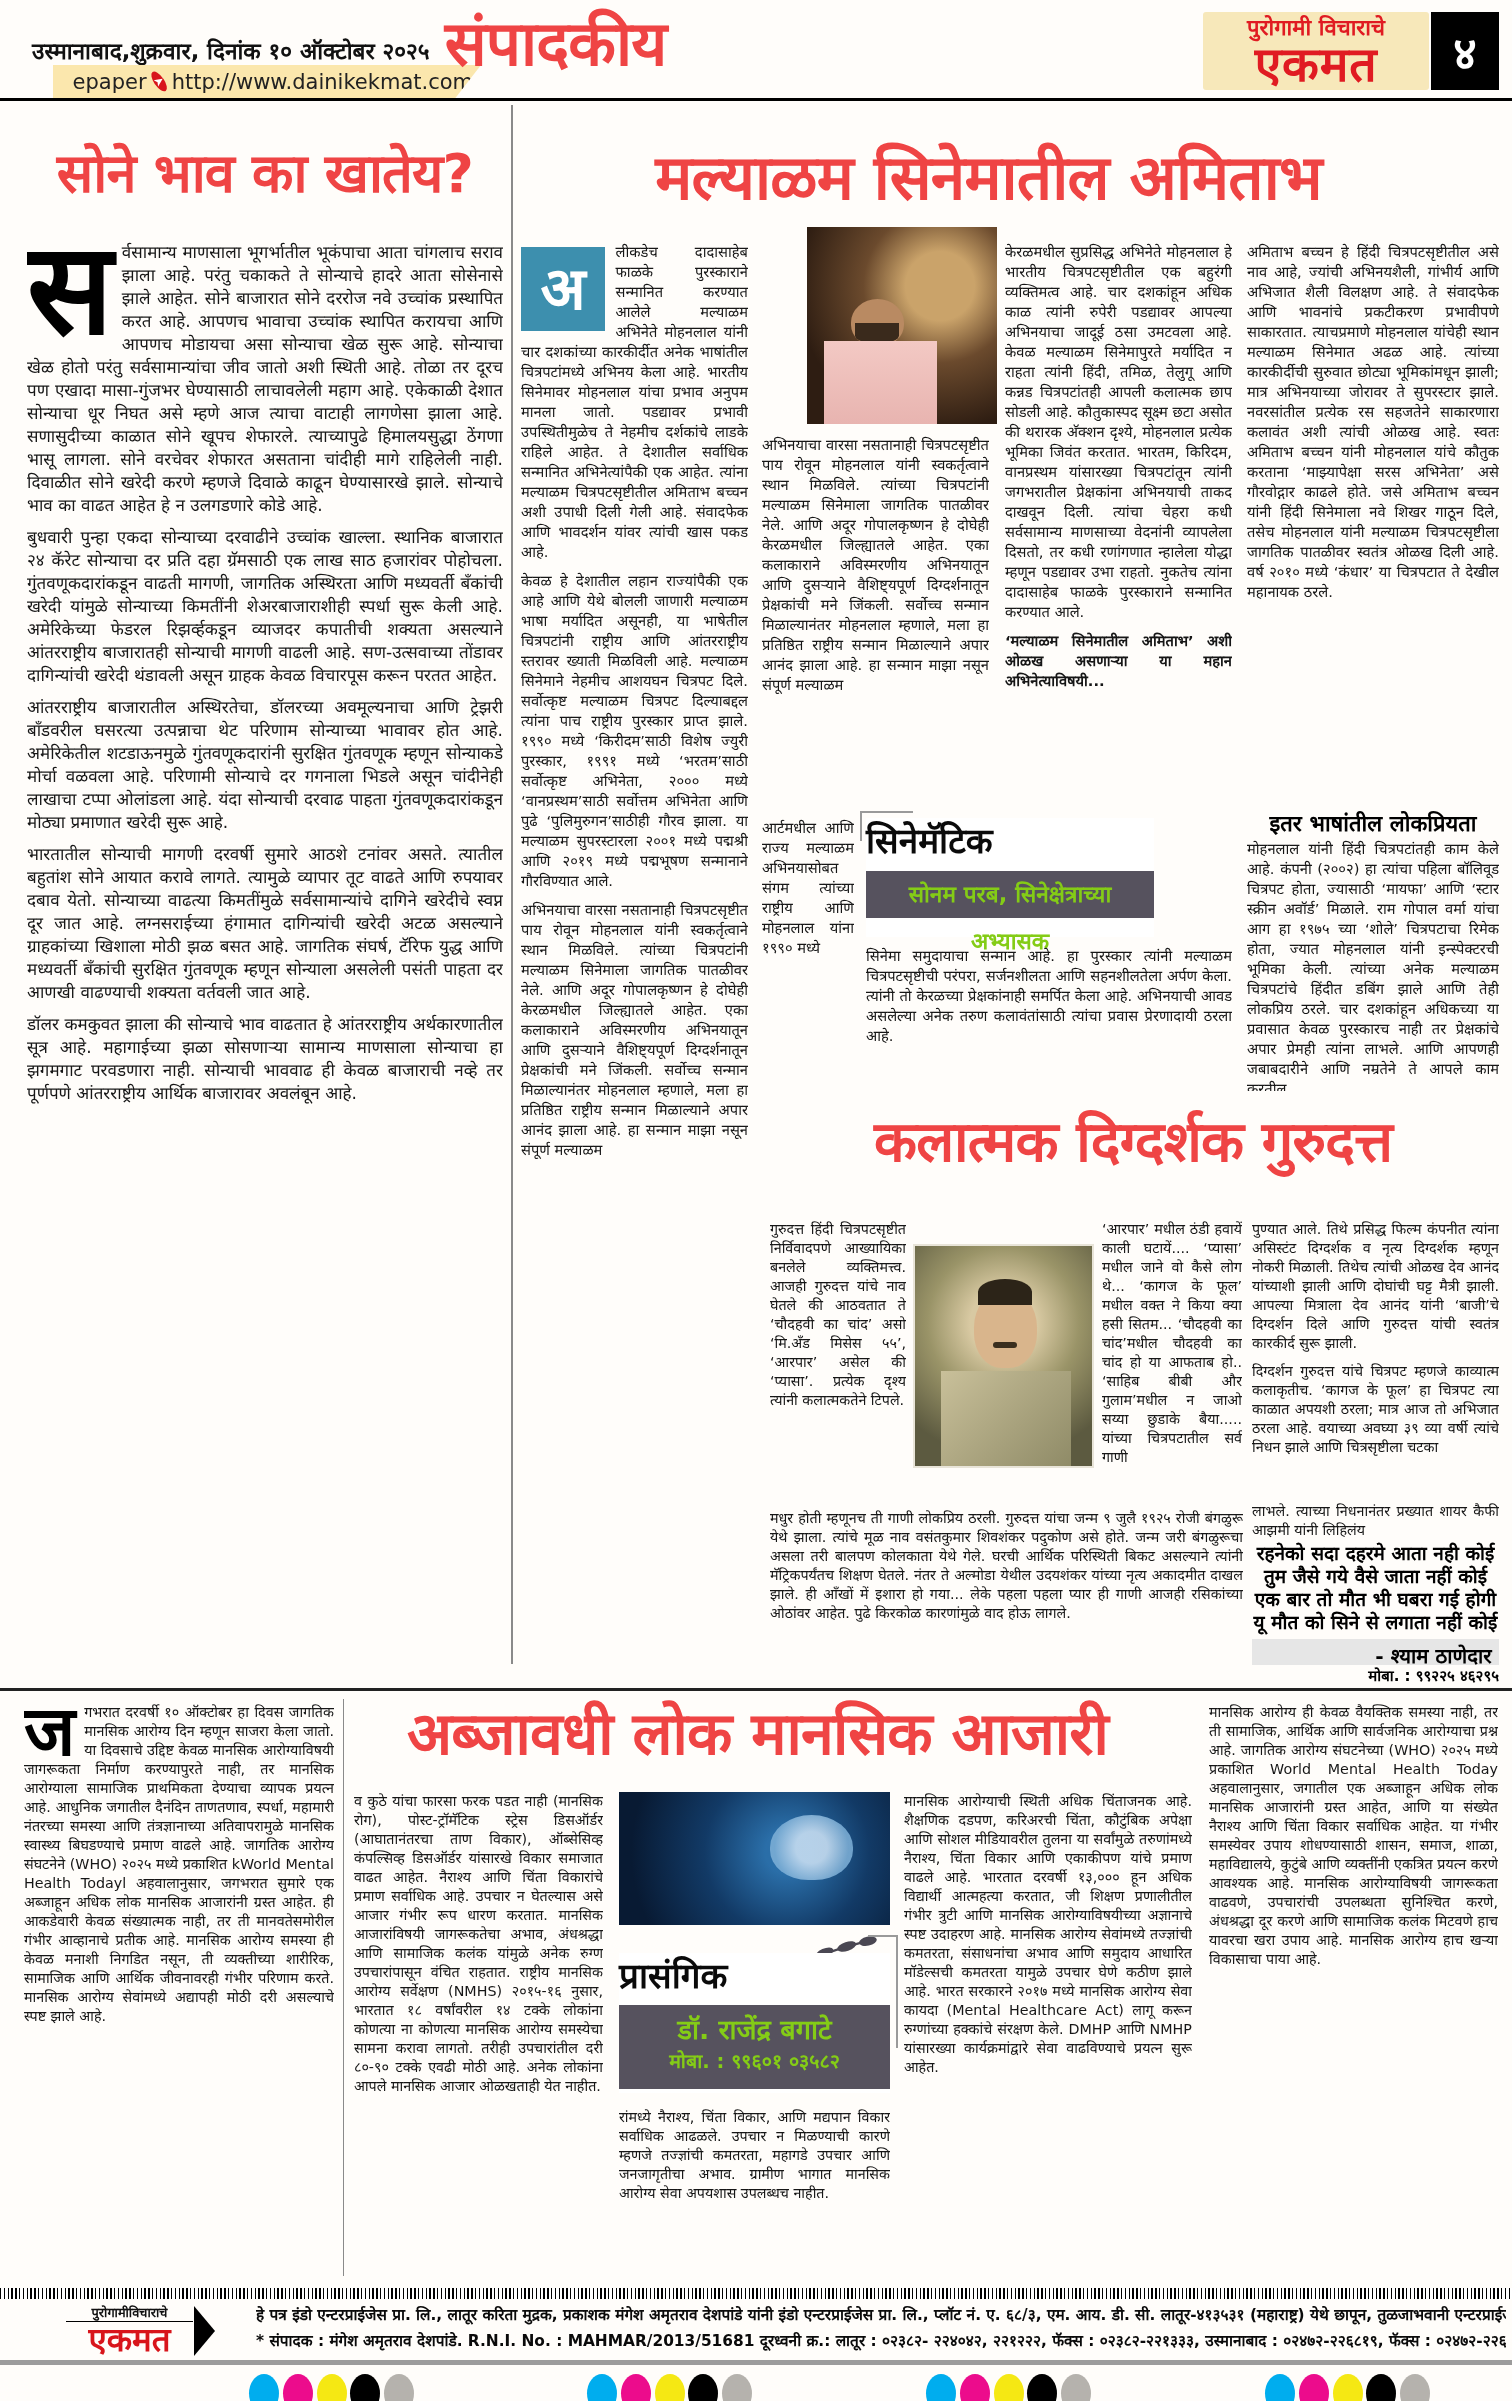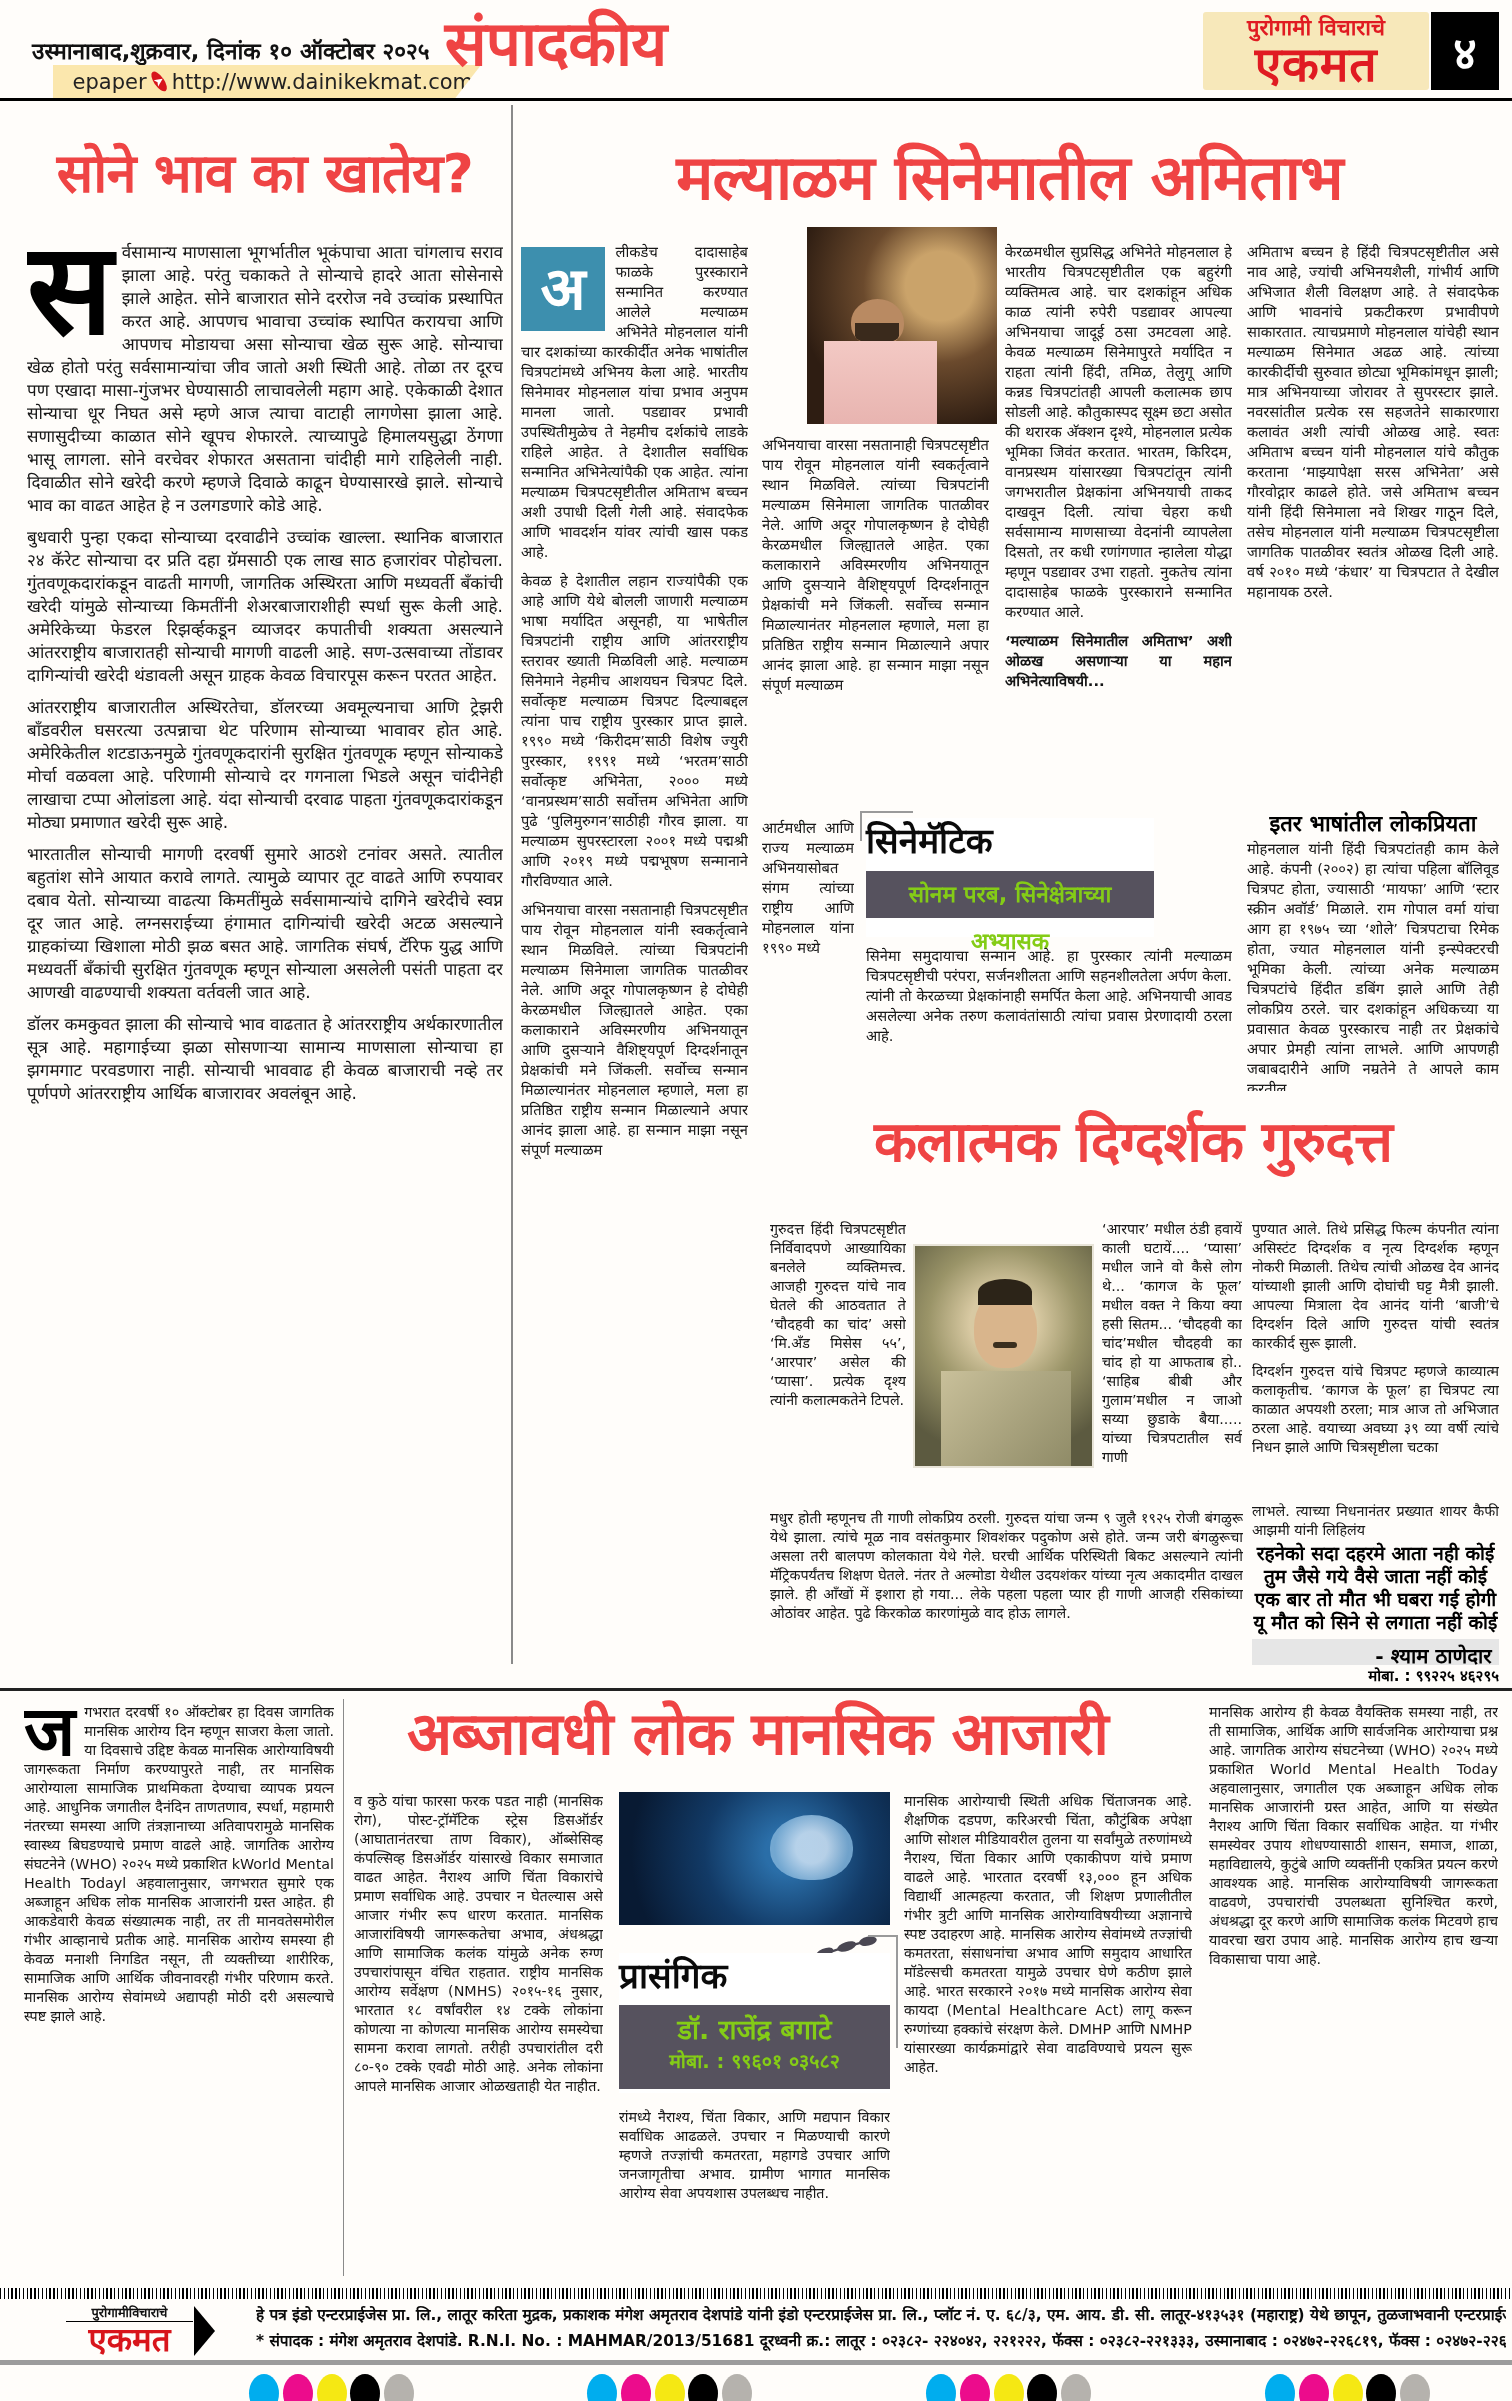--- a/index.html
+++ b/index.html
@@ -67,21 +67,21 @@
   <div class="abs bodytext ed-body" style="left:27px;top:241px;width:476px;height:1361px">
     <span class="dropcap-plain" style="font-size:127px;line-height:96px">स</span>
     <p>र्वसामान्य माणसाला भूगर्भातील भूकंपाचा आता चांगलाच सराव झाला आहे. परंतु चकाकते ते सोन्याचे हादरे आता सोसेनासे झाले आहेत. सोने बाजारात सोने दररोज नवे उच्चांक प्रस्थापित करत आहे. आपणच भावाचा उच्चांक स्थापित करायचा आणि आपणच मोडायचा असा सोन्याचा खेळ सुरू आहे. सोन्याचा खेळ होतो परंतु सर्वसामान्यांचा जीव जातो अशी स्थिती आहे. तोळा तर दूरच पण एखादा मासा-गुंजभर घेण्यासाठी लाचावलेली महाग आहे. एकेकाळी देशात सोन्याचा धूर निघत असे म्हणे आज त्याचा वाटाही लागणेसा झाला आहे. सणासुदीच्या काळात सोने खूपच शेफारले. त्याच्यापुढे हिमालयसुद्धा ठेंगणा भासू लागला. सोने वरचेवर शेफारत असताना चांदीही मागे राहिलेली नाही. दिवाळीत सोने खरेदी करणे म्हणजे दिवाळे काढून घेण्यासारखे झाले. सोन्याचे भाव का वाढत आहेत हे न उलगडणारे कोडे आहे.</p>
     <p>बुधवारी पुन्हा एकदा सोन्याच्या दरवाढीने उच्चांक खाल्ला. स्थानिक बाजारात २४ कॅरेट सोन्याचा दर प्रति दहा ग्रॅमसाठी एक लाख साठ हजारांवर पोहोचला. गुंतवणूकदारांकडून वाढती मागणी, जागतिक अस्थिरता आणि मध्यवर्ती बँकांची खरेदी यांमुळे सोन्याच्या किमतींनी शेअरबाजाराशीही स्पर्धा सुरू केली आहे. अमेरिकेच्या फेडरल रिझर्व्हकडून व्याजदर कपातीची शक्यता असल्याने आंतरराष्ट्रीय बाजारातही सोन्याची मागणी वाढली आहे. सण-उत्सवाच्या तोंडावर दागिन्यांची खरेदी थंडावली असून ग्राहक केवळ विचारपूस करून परतत आहेत.</p>
     <p>आंतरराष्ट्रीय बाजारातील अस्थिरतेचा, डॉलरच्या अवमूल्यनाचा आणि ट्रेझरी बाँडवरील घसरत्या उत्पन्नाचा थेट परिणाम सोन्याच्या भावावर होत आहे. अमेरिकेतील शटडाऊनमुळे गुंतवणूकदारांनी सुरक्षित गुंतवणूक म्हणून सोन्याकडे मोर्चा वळवला आहे. परिणामी सोन्याचे दर गगनाला भिडले असून चांदीनेही लाखाचा टप्पा ओलांडला आहे. यंदा सोन्याची दरवाढ पाहता गुंतवणूकदारांकडून मोठ्या प्रमाणात खरेदी सुरू आहे.</p>
     <p>भारतातील सोन्याची मागणी दरवर्षी सुमारे आठशे टनांवर असते. त्यातील बहुतांश सोने आयात करावे लागते. त्यामुळे व्यापार तूट वाढते आणि रुपयावर दबाव येतो. सोन्याच्या वाढत्या किमतींमुळे सर्वसामान्यांचे दागिने खरेदीचे स्वप्न दूर जात आहे. लग्नसराईच्या हंगामात दागिन्यांची खरेदी अटळ असल्याने ग्राहकांच्या खिशाला मोठी झळ बसत आहे. जागतिक संघर्ष, टॅरिफ युद्ध आणि मध्यवर्ती बँकांची सुरक्षित गुंतवणूक म्हणून सोन्याला असलेली पसंती पाहता दर आणखी वाढण्याची शक्यता वर्तवली जात आहे.</p>
     <p>डॉलर कमकुवत झाला की सोन्याचे भाव वाढतात हे आंतरराष्ट्रीय अर्थकारणातील सूत्र आहे. महागाईच्या झळा सोसणाऱ्या सामान्य माणसाला सोन्याचा हा झगमगाट परवडणारा नाही. सोन्याची भाववाढ ही केवळ बाजाराची नव्हे तर पूर्णपणे आंतरराष्ट्रीय आर्थिक बाजारावर अवलंबून आहे.</p>
   </div>
   <div class="vrule" style="left:511px;top:105px;width:1.5px;height:1559px"></div>
 
-  <div class="abs headline" style="left:521px;top:145px;width:977px;font-size:62px">मल्याळम सिनेमातील अमिताभ</div>
+  <div class="abs headline" style="left:500px;top:145px;width:977px;font-size:62px">मल्याळम सिनेमातील अमिताभ</div>
 
   <div class="abs bodytext art-body" style="left:521px;top:242px;width:227px;height:1360px">
     <span class="dropcap-box">अ</span>
     <p>लीकडेच दादासाहेब फाळके पुरस्काराने सन्मानित करण्यात आलेले मल्याळम अभिनेते मोहनलाल यांनी चार दशकांच्या कारकीर्दीत अनेक भाषांतील चित्रपटांमध्ये अभिनय केला आहे. भारतीय सिनेमावर मोहनलाल यांचा प्रभाव अनुपम मानला जातो. पडद्यावर प्रभावी उपस्थितीमुळेच ते नेहमीच दर्शकांचे लाडके राहिले आहेत. ते देशातील सर्वाधिक सन्मानित अभिनेत्यांपैकी एक आहेत. त्यांना मल्याळम चित्रपटसृष्टीतील अमिताभ बच्चन अशी उपाधी दिली गेली आहे. संवादफेक आणि भावदर्शन यांवर त्यांची खास पकड आहे.</p>
     <p>केवळ हे देशातील लहान राज्यांपैकी एक आहे आणि येथे बोलली जाणारी मल्याळम भाषा मर्यादित असूनही, या भाषेतील चित्रपटांनी राष्ट्रीय आणि आंतरराष्ट्रीय स्तरावर ख्याती मिळविली आहे. मल्याळम सिनेमाने नेहमीच आशयघन चित्रपट दिले. सर्वोत्कृष्ट मल्याळम चित्रपट दिल्याबद्दल त्यांना पाच राष्ट्रीय पुरस्कार प्राप्त झाले. १९९० मध्ये ‘किरीदम’साठी विशेष ज्युरी पुरस्कार, १९९१ मध्ये ‘भरतम’साठी सर्वोत्कृष्ट अभिनेता, २००० मध्ये ‘वानप्रस्थम’साठी सर्वोत्तम अभिनेता आणि पुढे ‘पुलिमुरुगन’साठीही गौरव झाला. या मल्याळम सुपरस्टारला २००१ मध्ये पद्मश्री आणि २०१९ मध्ये पद्मभूषण सन्मानाने गौरविण्यात आले.</p>
     <p>अभिनयाचा वारसा नसतानाही चित्रपटसृष्टीत पाय रोवून मोहनलाल यांनी स्वकर्तृत्वाने स्थान मिळविले. त्यांच्या चित्रपटांनी मल्याळम सिनेमाला जागतिक पातळीवर नेले. आणि अदूर गोपालकृष्णन हे दोघेही केरळमधील जिल्ह्यातले आहेत. एका कलाकाराने अविस्मरणीय अभिनयातून आणि दुसऱ्याने वैशिष्ट्यपूर्ण दिग्दर्शनातून प्रेक्षकांची मने जिंकली. सर्वोच्च सन्मान मिळाल्यानंतर मोहनलाल म्हणाले, मला हा प्रतिष्ठित राष्ट्रीय सन्मान मिळाल्याने अपार आनंद झाला आहे. हा सन्मान माझा नसून संपूर्ण मल्याळम</p>
   </div>
 
   <div class="photo" style="left:807px;top:227px;width:190px;height:197px;
        background:radial-gradient(circle at 70% 30%,#caa36a 0 18%,#6b4a2d 40%,#2e1d12 75%);">

